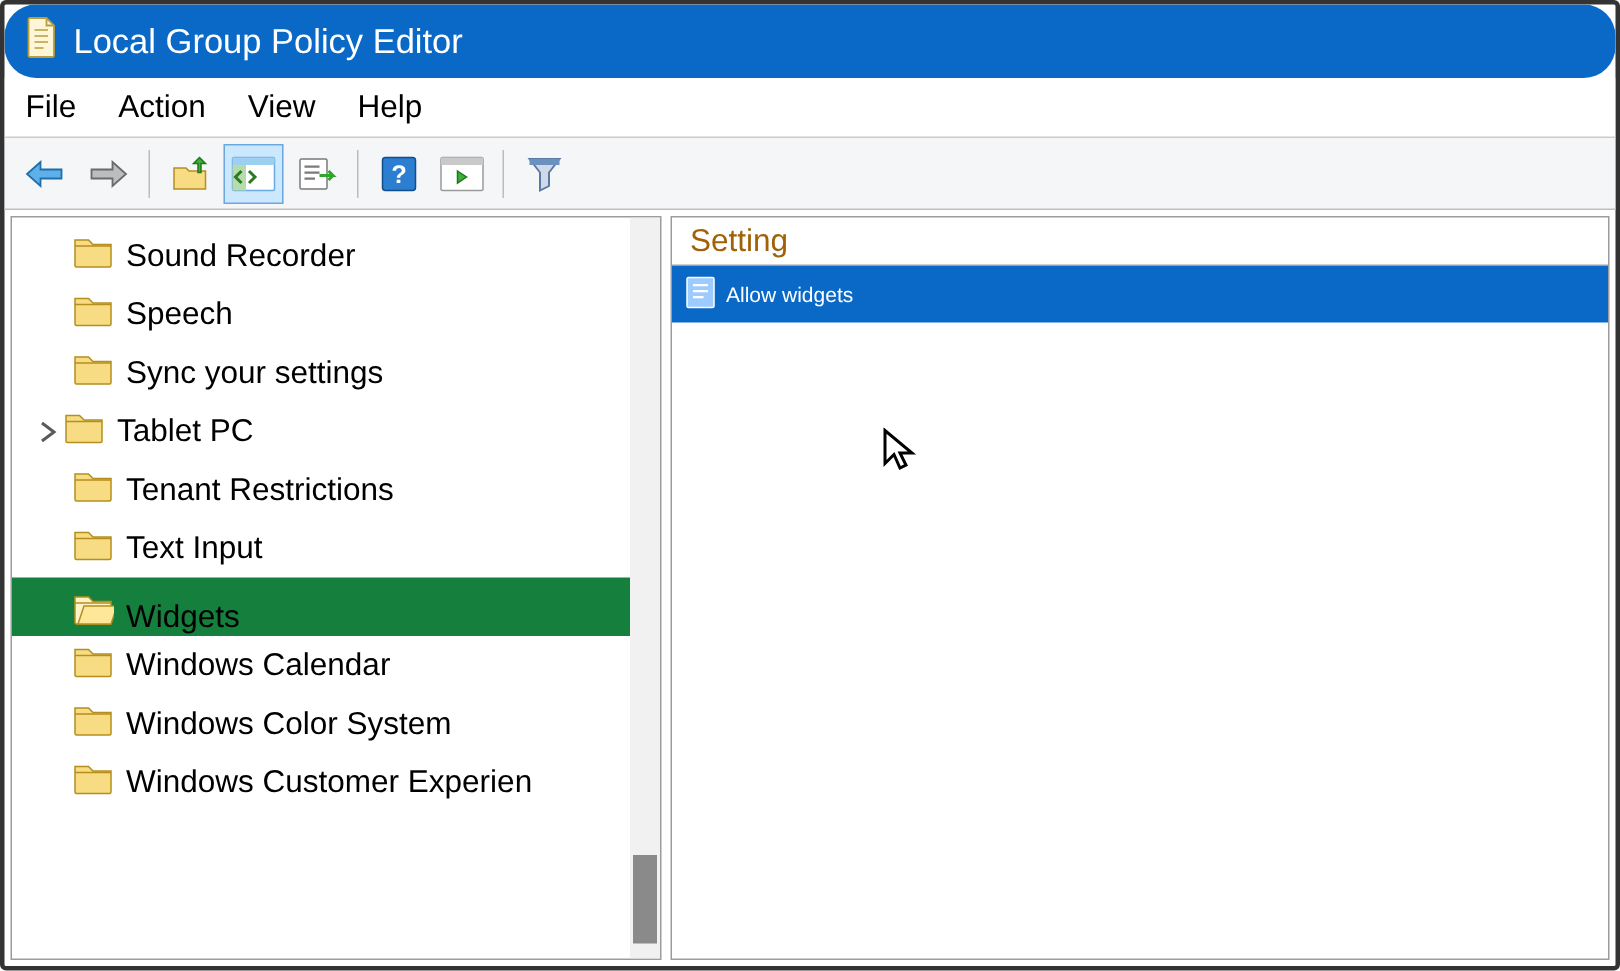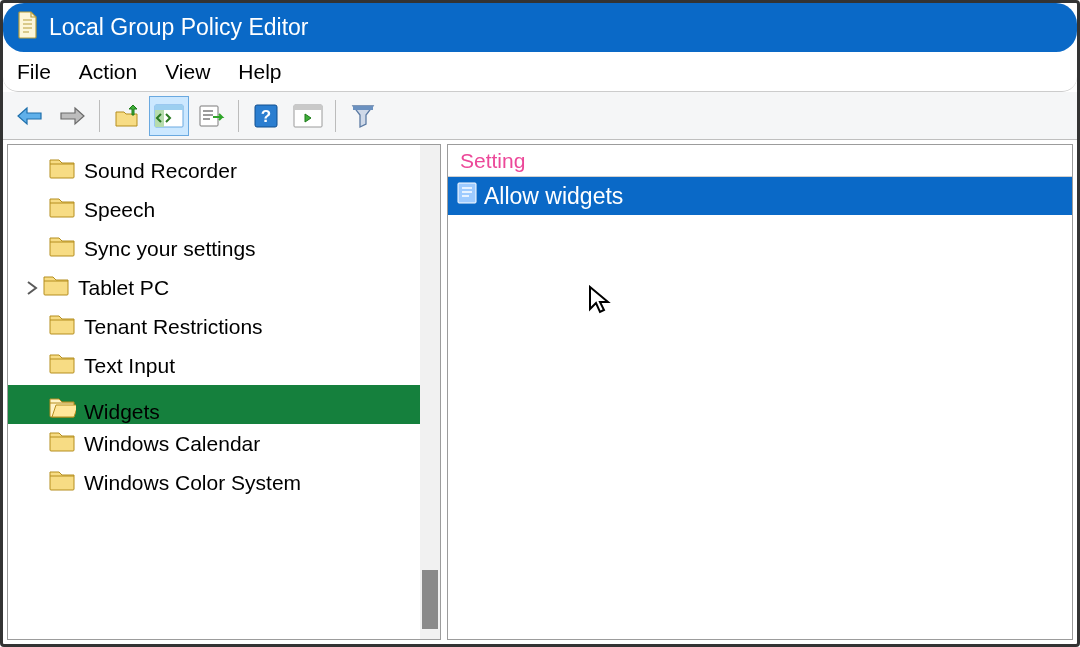--- a/index.html
+++ b/index.html
@@ -29,21 +29,20 @@
   .menubar {
     height: 40px;
     background: #fff;
     display: flex;
     align-items: center;
     padding: 0 14px;
     border-bottom: 1px solid #ccc;
     gap: 28px;
     font-size: 21px;
     color: #000;
-    border-radius: 15px;
   }
   .menubar .menuitem { cursor: default; }
   .toolbar {
     height: 48px;
     background: #f5f6f7;
     border-bottom: 1px solid #bfbfbf;
     display: flex;
     align-items: center;
     padding: 0 6px;
   }
@@ -116,29 +115,29 @@
     position:absolute; left:2px; right:2px;
     top: 86%; height: 12%;
     background:#8a8a8a;
     border-radius:0;
   }
   .list-header {
     height: 32px;
     display:flex;align-items:center;
     padding: 0 12px;
     font-size: 21px;
-    color:#ec4899;
+    color:#a16207;
     border-bottom: 1px solid #d0d0d0;
   }
   .list-body{ }
   .list-row {
     display:flex;align-items:center;
     height: 38px;
     padding: 0 8px;
-    font-size: 23px;
+    font-size: 14px;
   }
   .list-row.selected{
     background:#0a69c7;
     color:#fff;
   }
   .list-row .seticon{ margin-right:6px; }
   .cursor {
     position:absolute;
     left: 585px;
     top: 282px;
@@ -301,20 +300,28 @@
   </svg></span>
           <span class="tree-label">Windows Calendar</span>
         </div>
         <div class="tree-item">
           <span class="folder"><svg width="28" height="24" viewBox="0 0 28 24">
     <path class="fback" d="M2 4 h9 l3 3 h12 v14 a1 1 0 0 1 -1 1 h-22 a1 1 0 0 1 -1 -1 z" fill="#f7dc84" stroke="#b58e1e" stroke-width="1"></path>
     <path d="M2 8 h24" stroke="#b58e1e" stroke-width="1"></path>
 
   </svg></span>
           <span class="tree-label">Windows Color System</span>
+        </div>
+        <div class="tree-item">
+          <span class="folder"><svg width="28" height="24" viewBox="0 0 28 24">
+    <path class="fback" d="M2 4 h9 l3 3 h12 v14 a1 1 0 0 1 -1 1 h-22 a1 1 0 0 1 -1 -1 z" fill="#f7dc84" stroke="#b58e1e" stroke-width="1"></path>
+    <path d="M2 8 h24" stroke="#b58e1e" stroke-width="1"></path>
+
+  </svg></span>
+          <span class="tree-label">Windows Customer Experien</span>
         </div>
       </div>
     <div class="scroll-track">
       <div class="scroll-thumb"></div>
     </div>
   </div>
 
   <div class="panel right-panel">
     <div class="list-header">Setting</div>
     <div class="list-body" id="listbody">

